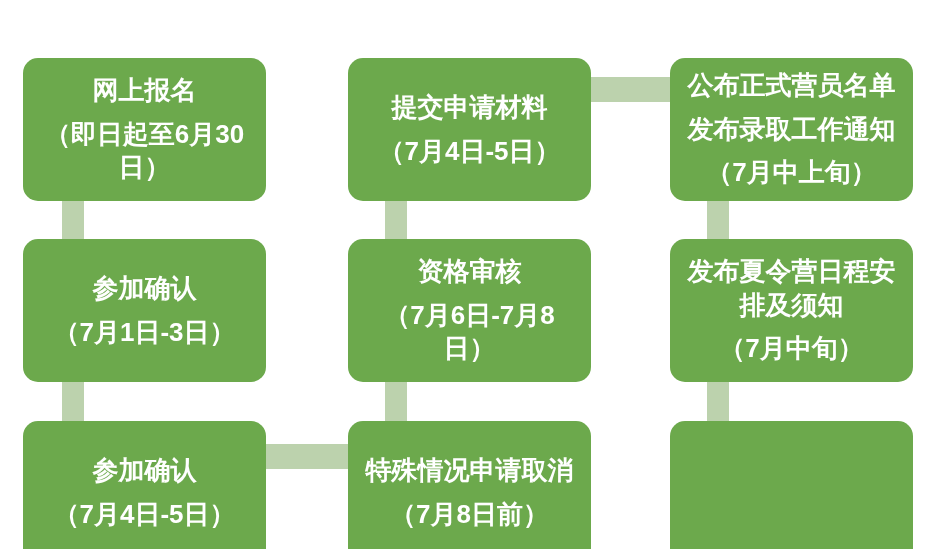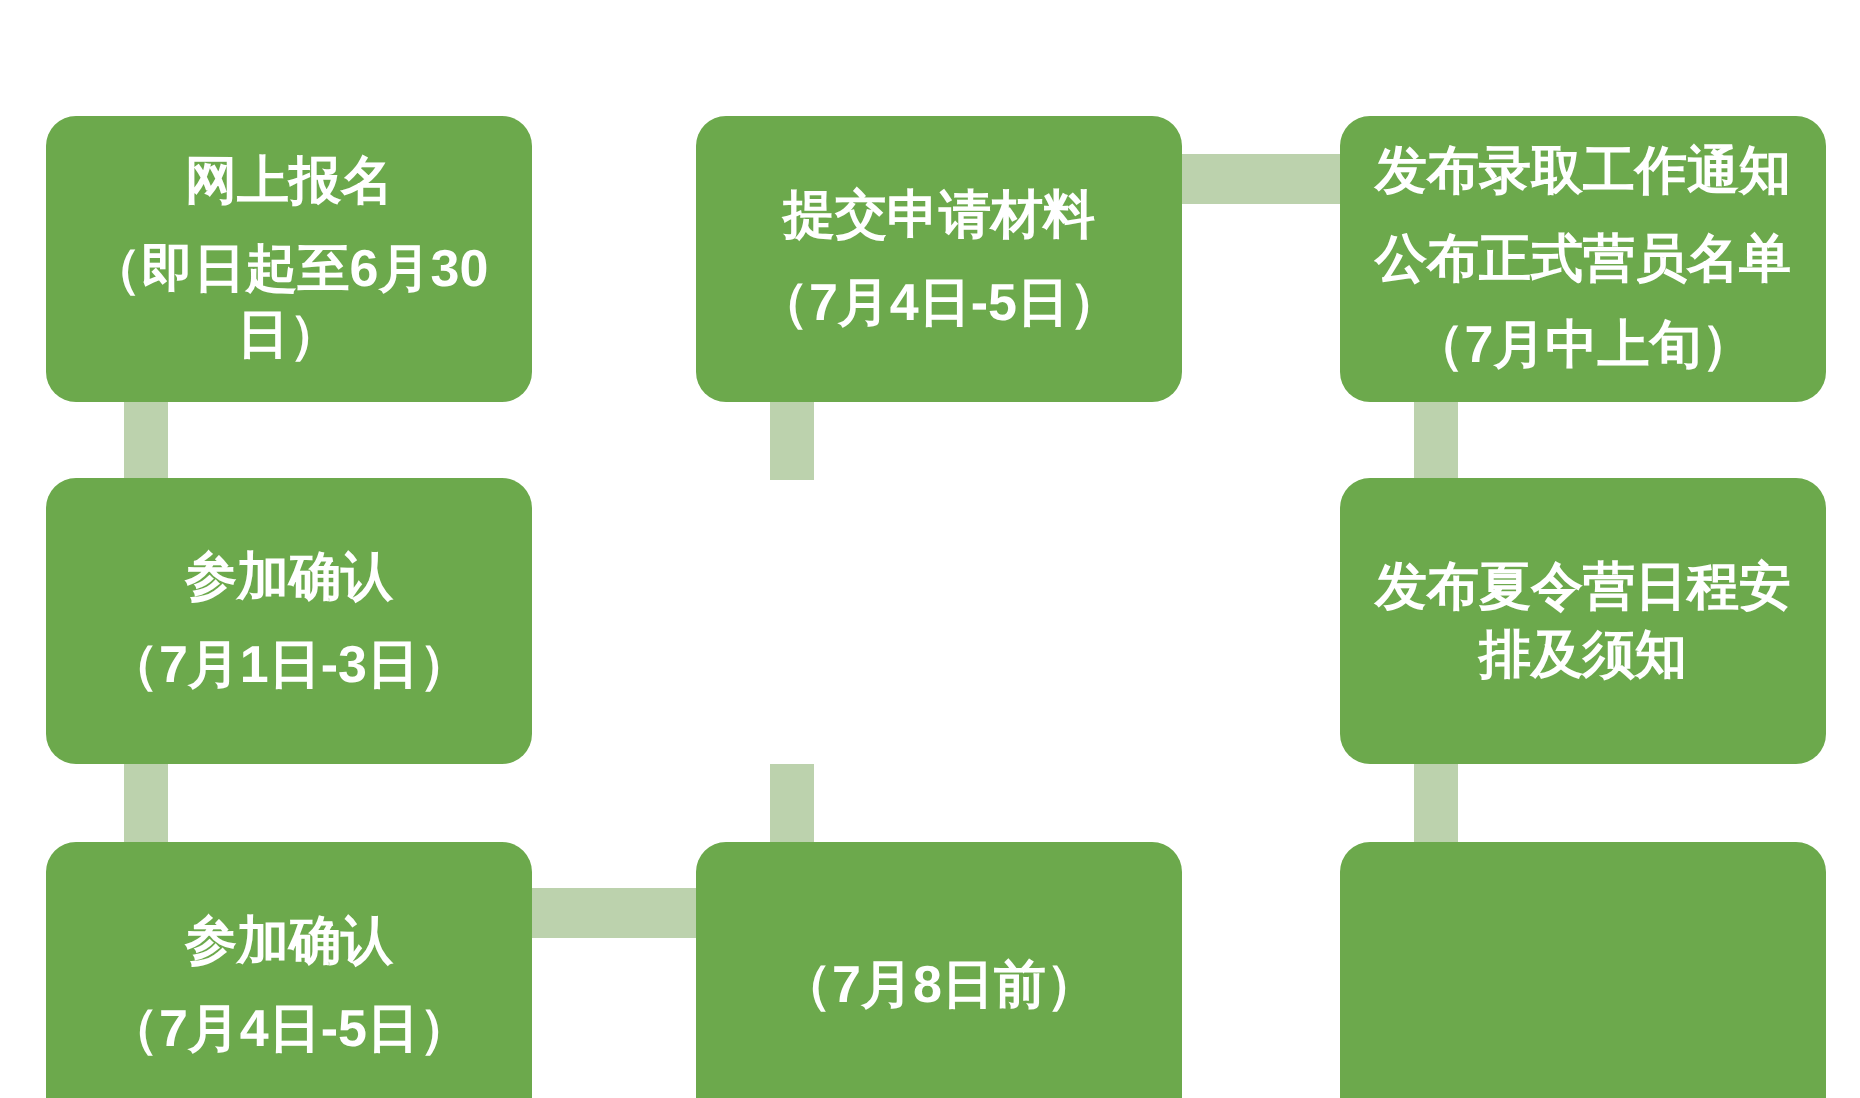--- a/index.html
+++ b/index.html
@@ -75,41 +75,48 @@
     <span class="line">网上报名</span>
 
     <span class="line">（即日起至6月30日）</span>
   </div>
   <div class="box r1 c2">
     <span class="line">提交申请材料</span>
 
     <span class="line">（7月4日-5日）</span>
   </div>
   <div class="box r1 c3">
+    <span class="line">公布正式营员名单</span>
     <span class="line">发布录取工作通知</span>
-    <span class="line">公布正式营员名单</span>
     <span class="line">（7月中上旬）</span>
   </div>
 
   <div class="box r2 c1">
     <span class="line">参加确认</span>
 
     <span class="line">（7月1日-3日）</span>
   </div>
+  <div class="box r2 c2">
+    <span class="line">资格审核</span>
+
+    <span class="line">（7月6日-7月8日）</span>
+  </div>
   <div class="box r2 c3">
     <span class="line">发布夏令营日程安排及须知</span>
 
+    <span class="line">（7月中旬）</span>
   </div>
 
   <div class="box r3 c1">
     <span class="line">参加确认</span>
 
     <span class="line">（7月4日-5日）</span>
   </div>
   <div class="box r3 c2">
+    <span class="line">特殊情况申请取消</span>
 
     <span class="line">（7月8日前）</span>
   </div>
   <div class="box r3 c3">
 
   </div>
 
 </div>
 
 </body></html>

